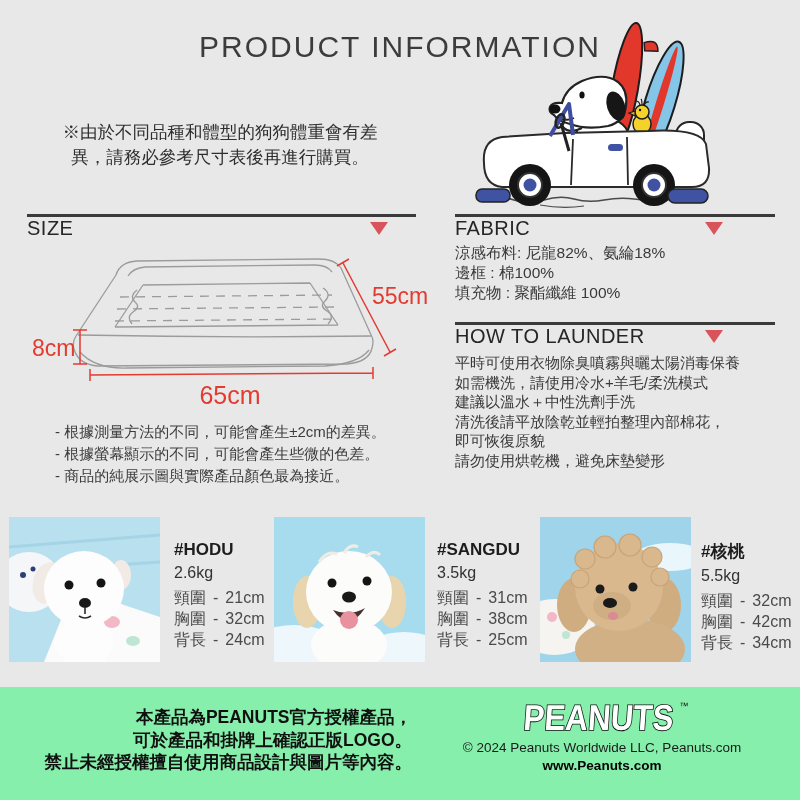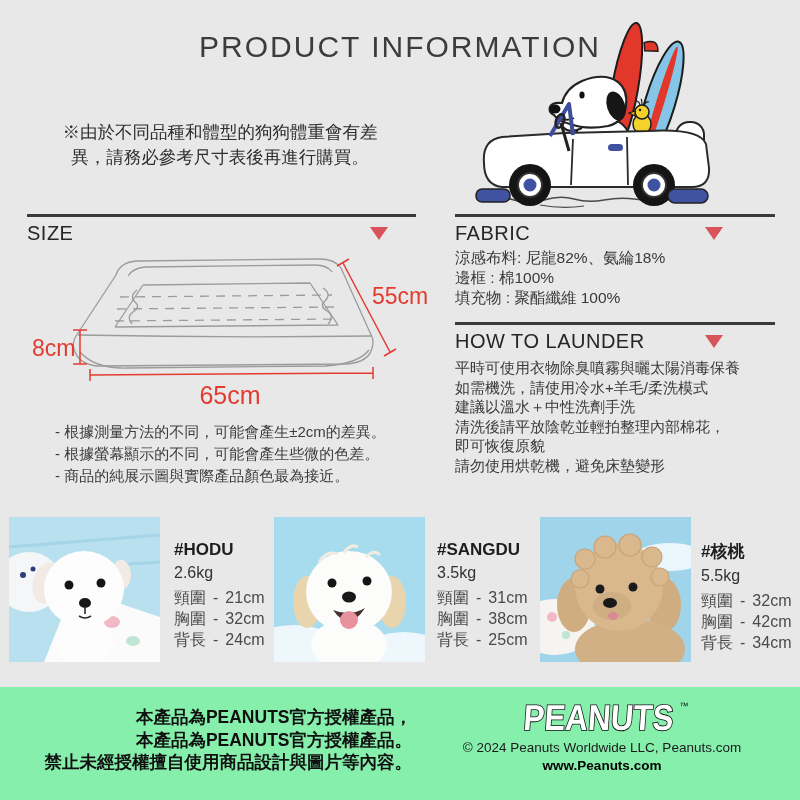--- a/index.html
+++ b/index.html
@@ -8,21 +8,21 @@
   .bg-gray{position:absolute;left:0;top:0;width:800px;height:687px;background:#e8e8e8;}
 
   .page-title{position:absolute;left:0;top:30px;width:800px;text-align:center;
     font-size:30px;font-weight:500;letter-spacing:2px;color:#3c3c3c;}
 
   .notice{position:absolute;left:38px;top:120px;width:364px;text-align:center;
     font-size:17.5px;line-height:25px;color:#2e2e2e;font-weight:500;}
 
   .section{position:absolute;border-top:3px solid #3a3a3a;}
   .section-header{display:flex;justify-content:space-between;align-items:center;
-    padding-top:5px;font-size:20px;font-weight:500;letter-spacing:.5px;color:#262626;gap:37px;}
+    font-size:20px;font-weight:500;letter-spacing:.5px;color:#262626;gap:37px;}
   .tri{width:0;height:0;border-left:9px solid transparent;border-right:9px solid transparent;
     border-top:13px solid #d9545a;}
   #size-section{left:27px;top:214px;width:389px;}
   #size-section .tri{margin-right:28px;}
   #fabric-section{left:455px;top:214px;width:320px;}
   #launder-section{left:455px;top:322px;width:320px;}
   #fabric-section .tri,#launder-section .tri{margin-right:52px;}
   .fabric-body{margin-top:3px;font-size:15.5px;line-height:20px;color:#3a3a3a;}
   .launder-body{margin-top:5px;font-size:15px;line-height:19.5px;color:#3a3a3a;}
 
@@ -261,21 +261,21 @@
     <div class="m-weight">5.5kg</div>
     <div class="m-rows">
       <div class="m-row"><span>頸圍</span><span class="m-dash">-</span><span>32cm</span></div>
       <div class="m-row"><span>胸圍</span><span class="m-dash">-</span><span>42cm</span></div>
       <div class="m-row"><span>背長</span><span class="m-dash">-</span><span>34cm</span></div>
     </div>
   </div>
 
   <div class="footer-left">
     <div>本產品為PEANUTS官方授權產品，</div>
-    <div>本產品為PEANUTS官方授權產品。</div>
+    <div>可於產品和掛牌上確認正版LOGO。</div>
     <div>禁止未經授權擅自使用商品設計與圖片等內容。</div>
   </div>
 
   <div class="footer-right">
     <svg class="logo-svg" width="180" height="42" viewBox="0 0 180 42">
       <g transform="skewX(-4)">
         <text x="88" y="33" text-anchor="middle" font-size="36" font-weight="bold" font-family="Liberation Sans, sans-serif" fill="#fff" stroke="#0d0d0d" stroke-width="1.7" paint-order="stroke" textLength="150" lengthAdjust="spacingAndGlyphs">PEANUTS</text>
         <text x="168" y="12" font-size="9" fill="#0d0d0d" font-family="Liberation Sans, sans-serif">™</text>
       </g>
     </svg>

